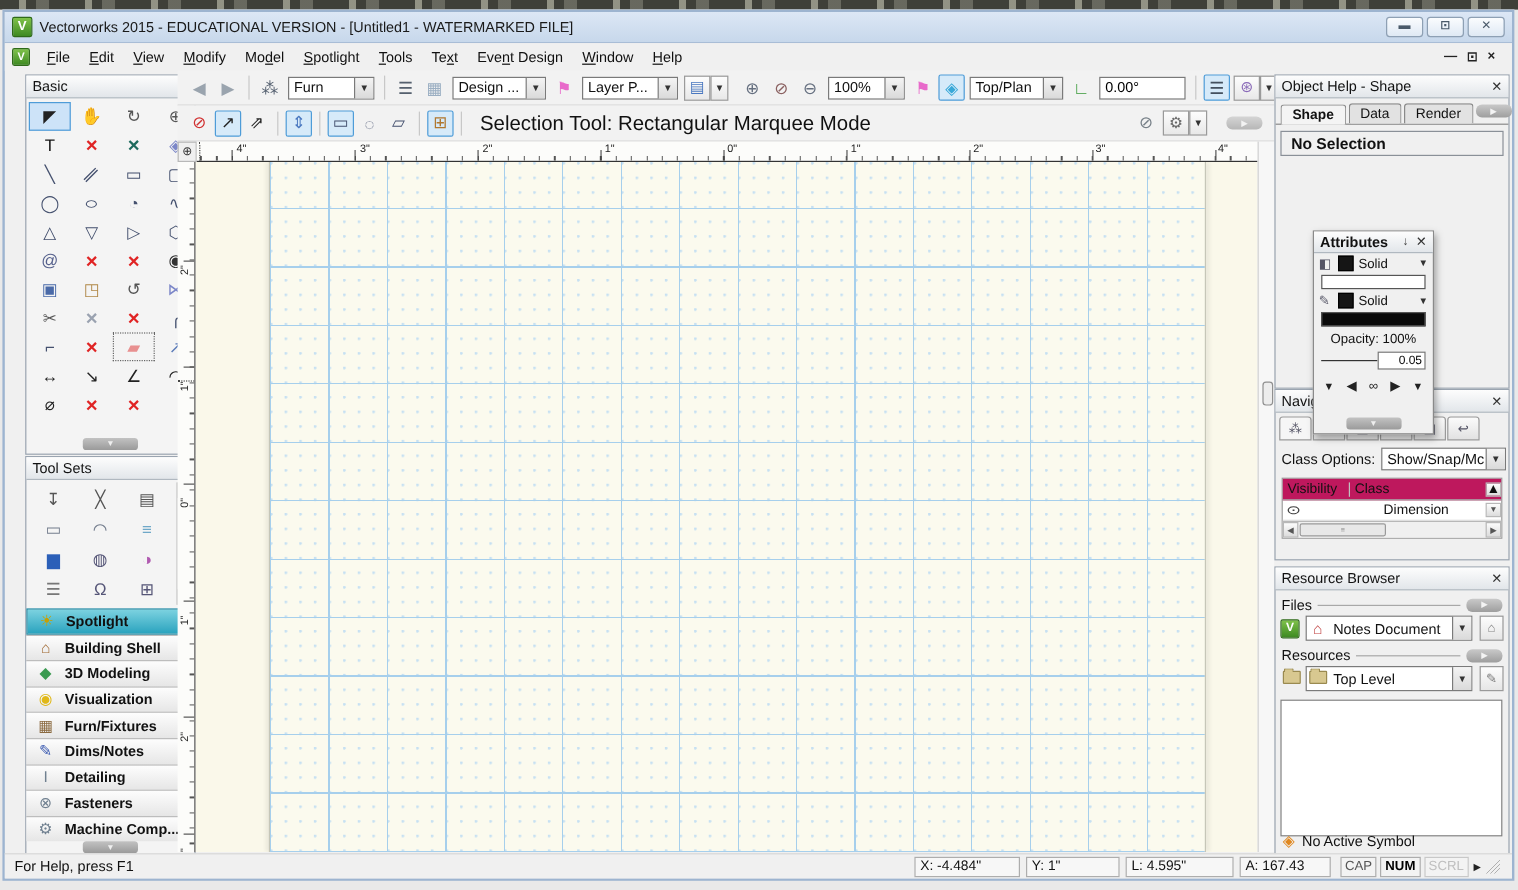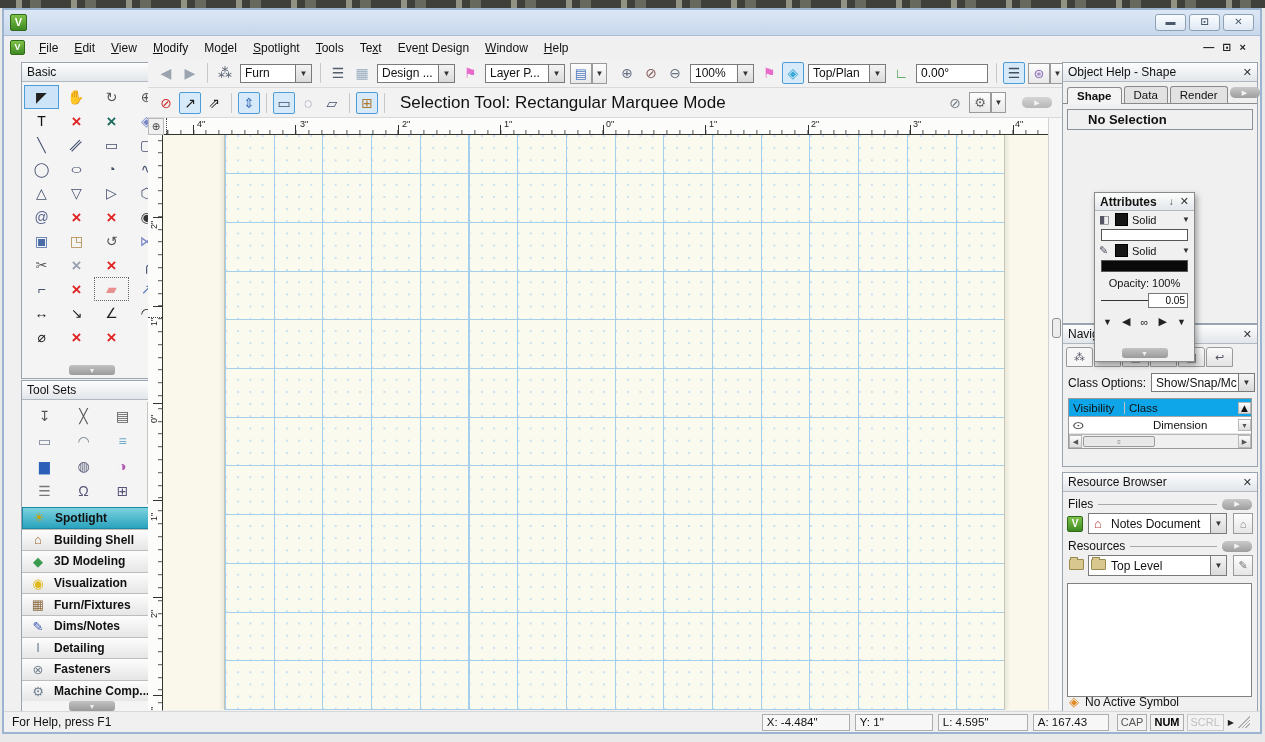--- a/index.html
+++ b/index.html
@@ -100,30 +100,30 @@
     border-left:1px solid #C6C6B8;border-right:1px solid #C6C6B8;
     box-shadow:-3px 0 3px rgba(0,0,0,.06),3px 0 3px rgba(0,0,0,.06);}
   .dockstrip{position:absolute;left:900px;top:59px;width:14px;bottom:0;background:#F7F7F7;border-left:1px solid #D2D2D2;box-sizing:border-box;}
   .dockhandle{position:absolute;left:3px;top:200px;width:7px;height:18px;border:1px solid #909090;border-radius:3px;background:#EDEDED;}
   
   .rpanel{position:absolute;left:0;right:2px;border:1px solid #9AA4B0;background:#F0F0F0;box-sizing:border-box;}
   .oitabs{display:flex;align-items:center;padding:4px 4px 0 4px;border-bottom:1px solid #8A8A8A;height:22px;box-sizing:border-box;}
   .oitab{font-size:11.5px;padding:2px 9px;border:1px solid #8A8A8A;border-bottom:none;border-radius:3px 3px 0 0;background:#E2E2E2;margin-right:2px;color:#111;}
   .oitab.active{background:#F4F4F4;font-weight:bold;position:relative;top:1px;}
   .oipill{margin-left:auto;margin-bottom:4px;}
-  .noselbox{margin:5px 4px;border:1px solid #8A9098;background:#F0F0F0;font-size:13px;font-weight:bold;color:#111;padding:2px 20px;}
+  .noselbox{margin:5px 4px;border:1px solid #8A9098;background:#F0F0F0;font-size:13px;font-weight:bold;color:#111;padding:2px 8px;}
   
   .ntabs{display:flex;padding:3px 3px 0 3px;}
   .ntab{width:27px;height:20px;border:1px solid #9A9A9A;border-radius:3px 3px 0 0;background:linear-gradient(#FBFBFB,#E2E2E2);
     display:flex;align-items:center;justify-content:center;font-size:11px;color:#556;margin-right:1px;box-sizing:border-box;}
   .ntab.active{background:#F6F6F6;}
   .clsrow{display:flex;align-items:center;padding:6px 5px 4px 5px;}
   .clslabel{font-size:12px;color:#111;white-space:nowrap;}
   .navtable{margin:2px 5px;border:1px solid #9A9A9A;background:#FFF;position:relative;}
-  .navhead{display:flex;background:#0ea5e9;border-bottom:1px solid #A8A8A8;height:17px;align-items:center;}
+  .navhead{display:flex;background:#be185d;border-bottom:1px solid #A8A8A8;height:17px;align-items:center;}
   .navhead span{font-size:11.5px;color:#111;padding:0 4px;}
   .nh1{width:56px;border-right:1px solid #C0C0C0;box-sizing:border-box;}
   .nh2{flex:1;}
   .navrow{display:flex;align-items:center;height:16px;border-bottom:1px solid #E4E4E4;}
   .eyei{width:18px;text-align:center;font-size:10px;display:inline-block;transform:scaleX(1.5);color:#444;}
   .navcell{font-size:11.5px;color:#111;margin-left:66px;}
   .hscroll{display:flex;height:13px;background:#F0F0F0;border-top:1px solid #B8B8B8;align-items:stretch;}
   .hs-b{width:13px;font-size:7px;display:flex;align-items:center;justify-content:center;color:#555;background:linear-gradient(#FDFDFD,#DCDCDC);border:1px solid #B8B8B8;box-sizing:border-box;}
   .hs-t{width:70px;margin:1px 1px;border:1px solid #9A9A9A;border-radius:2px;background:#E8E8E8;display:flex;align-items:center;justify-content:center;font-size:6px;color:#888;}
   
@@ -171,20 +171,21 @@
 </head>
 <body>
 
 <div class="screen">
   <div class="behind"></div>
 
   <div class="win">
 
     <div class="titlebar">
       <span class="vwicon">V</span>
+      <span class="title">Vectorworks 2015 - EDUCATIONAL VERSION - [Untitled1 - WATERMARKED FILE]</span>
       <span class="winbtns">
         <span class="wbtn">▬</span>
         <span class="wbtn">⊡</span>
         <span class="wbtn">✕</span>
       </span>
     </div>
 
     <div class="menubar">
       <span class="vwicon" style="width:13px;height:13px;line-height:13px;font-size:9px;">V</span>
       <div style="display:flex;">

